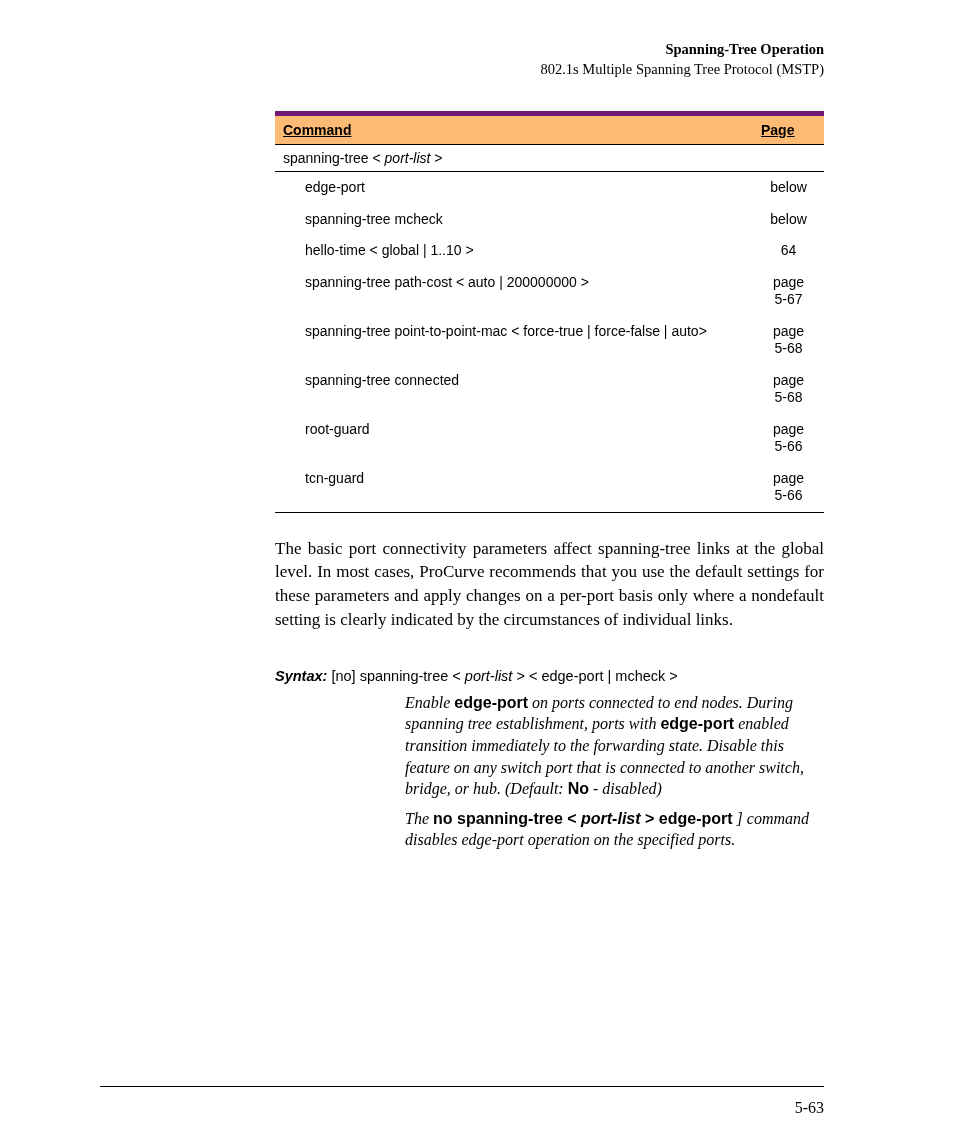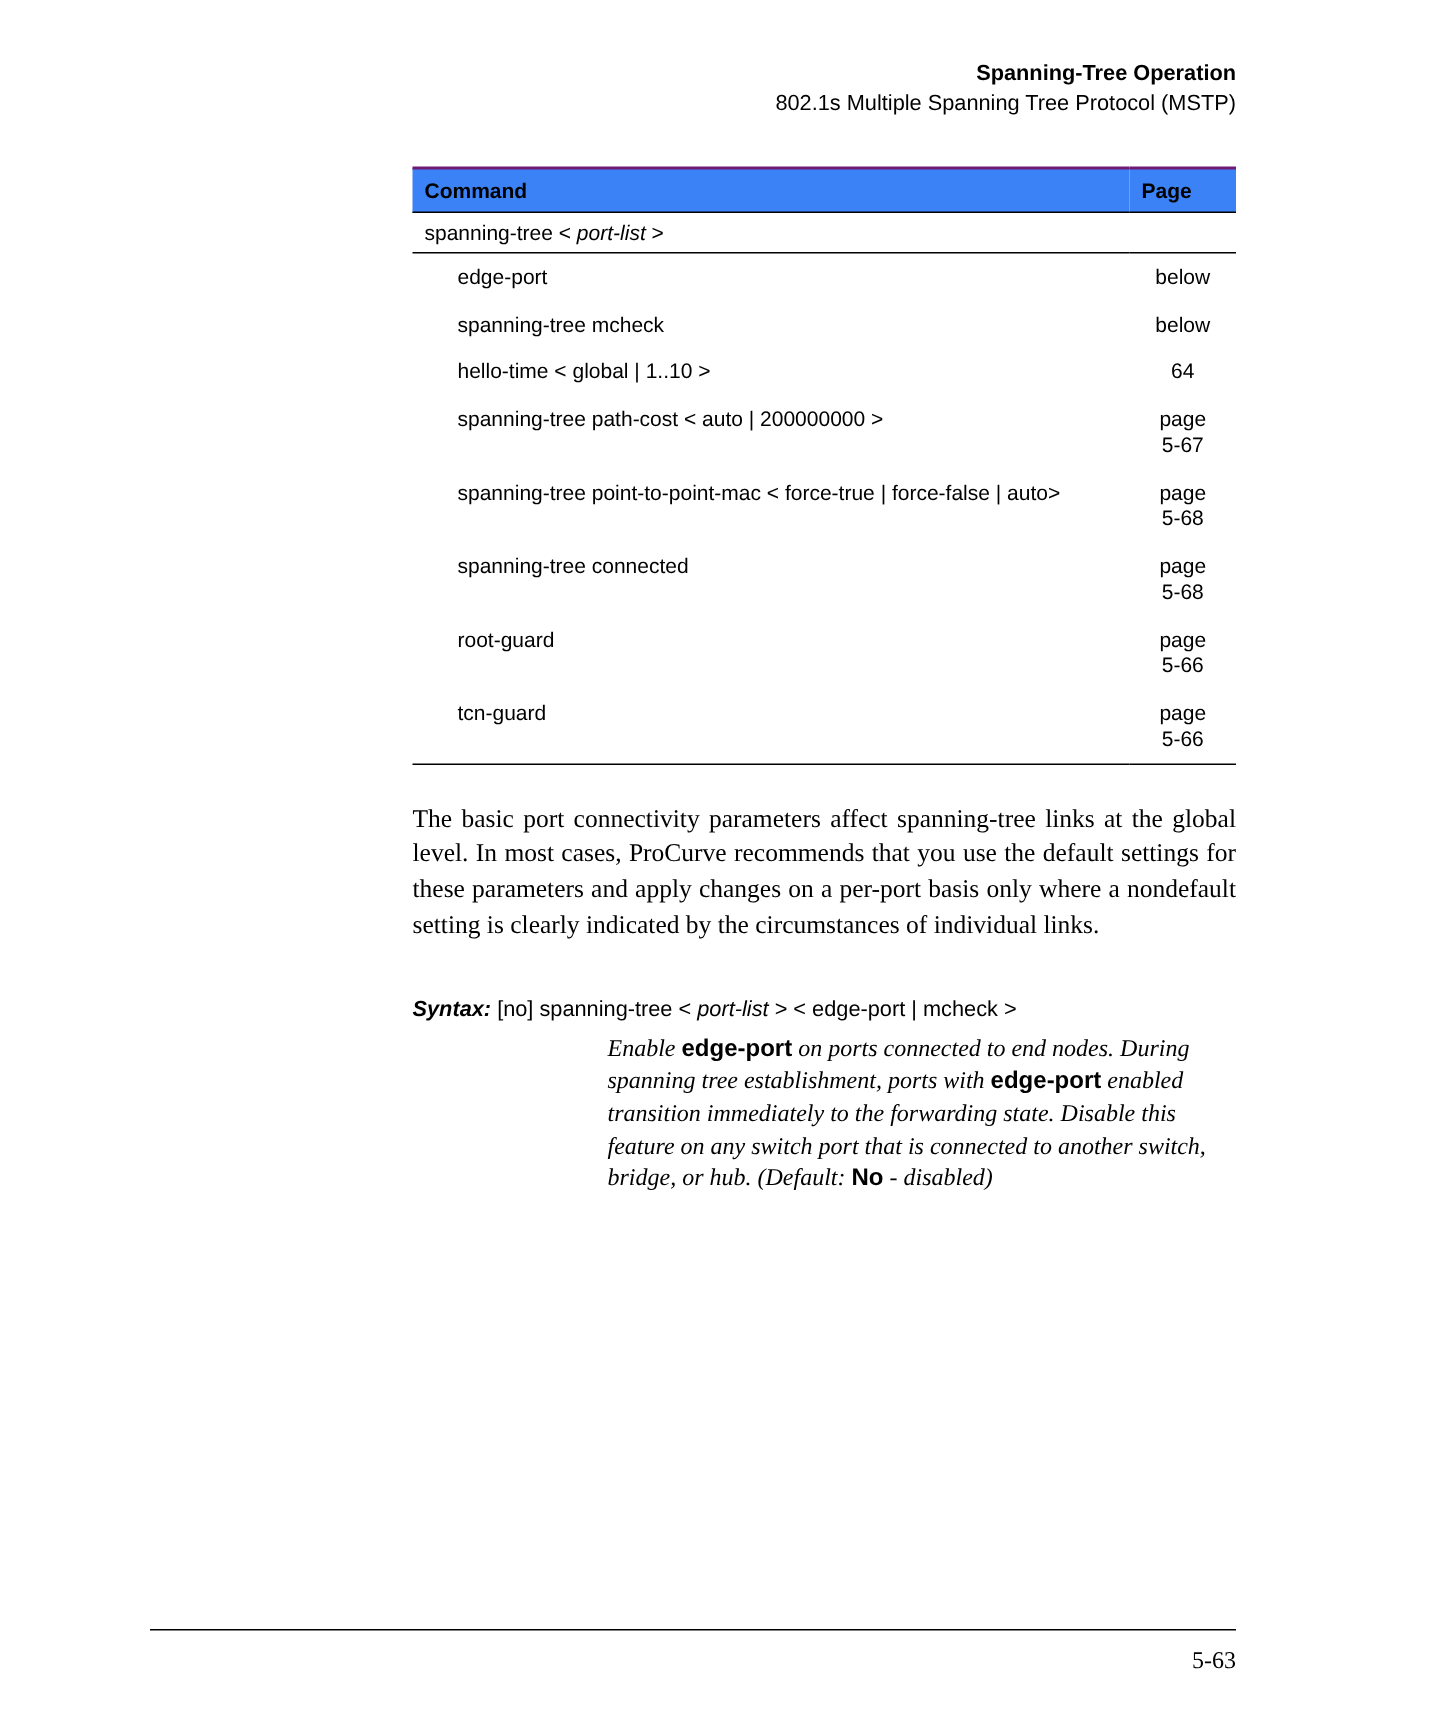--- a/index.html
+++ b/index.html
@@ -9,46 +9,47 @@
     color: #000;
   }
   .page {
     width: 954px;
     height: 1145px;
     position: relative;
     box-sizing: border-box;
     padding: 40px 130px 0 275px;
   }
   .runhead {
-    font-family: Liberation Sans, sans-serif;
+    font-family: Liberation Serif, serif;
     text-align: right;
     font-size: 14.5px;
     line-height: 1.35;
     margin-bottom: 32px;
   }
   .runhead .rh1 { font-weight: bold; }
   .h1 {
     font-family: "Times New Roman", serif;
     font-size: 27px;
     font-weight: 400;
     margin: 0 0 46px 0;
   }
   table.cmd {
     width: 100%;
     border-collapse: collapse;
     font-family: Arial, Helvetica, sans-serif;
     font-size: 14px;
   }
   table.cmd thead th {
-    background: #3b82f6;
+    background: #fdba74;
     text-align: left;
     font-weight: bold;
     padding: 6px 8px;
-    border-top: 2px solid #701a75;
+    border-top: 5px solid #701a75;
     border-bottom: 1.5px solid #000;
+    text-decoration: underline;
   }
   table.cmd thead th.pagecol { text-align: left; width: 55px; }
   table.cmd tbody tr.toprow td { border-bottom: 1px solid #000; padding: 5px 8px; }
   table.cmd tbody td { padding: 7px 8px 7px 8px; vertical-align: top; }
   table.cmd tbody td.indent { padding-left: 30px; }
   table.cmd tbody td.pagecol { text-align: center; white-space: pre-line; line-height: 1.25; }
   table.cmd tbody tr.lastrow td { border-bottom: 1.5px solid #000; }
   .ital { font-style: italic; }
   .para {
     font-family: "Times New Roman", serif;
@@ -151,17 +152,20 @@
   <p class="para">The basic port connectivity parameters affect spanning-tree links at the global level. In most cases, ProCurve recommends that you use the default settings for these parameters and apply changes on a per-port basis only where a nondefault setting is clearly indicated by the circumstances of individual links.</p>
 
   <div class="syntax-block">
     <div class="syntax-line">
       <span class="syntax-label">Syntax:</span><span>  [no] spanning-tree &lt; </span><span class="ital">port-list</span><span> &gt; &lt; edge-port | mcheck &gt;</span>
     </div>
 
     <div class="desc">
       <span>Enable </span><span class="b">edge-port</span><span> on ports connected to end nodes. During spanning tree establishment, ports with </span><span class="b">edge-port</span><span> enabled transition immediately to the forwarding state. Disable this feature on any switch port that is connected to another switch, bridge, or hub. (Default: </span><span class="b">No</span><span> - disabled)</span>
     </div>
+    <div class="desc">
+      <span>The </span><span class="b">no spanning-tree &lt; </span><span class="bi">port-list</span><span class="b"> &gt; edge-port</span><span> ] command disables edge-port operation on the specified ports.</span>
+    </div>
   </div>
 
   <div class="footer-rule"></div>
   <div class="pagenum">5-63</div>
 </div>
 
 </body></html>

